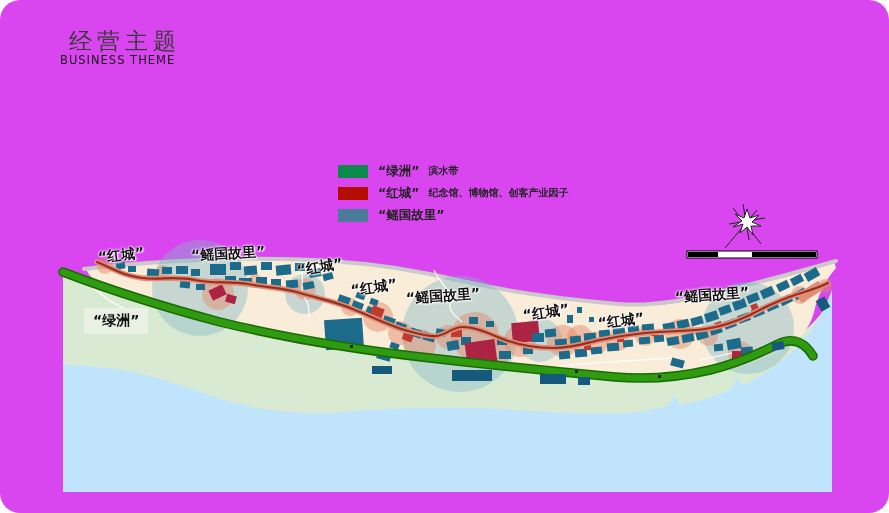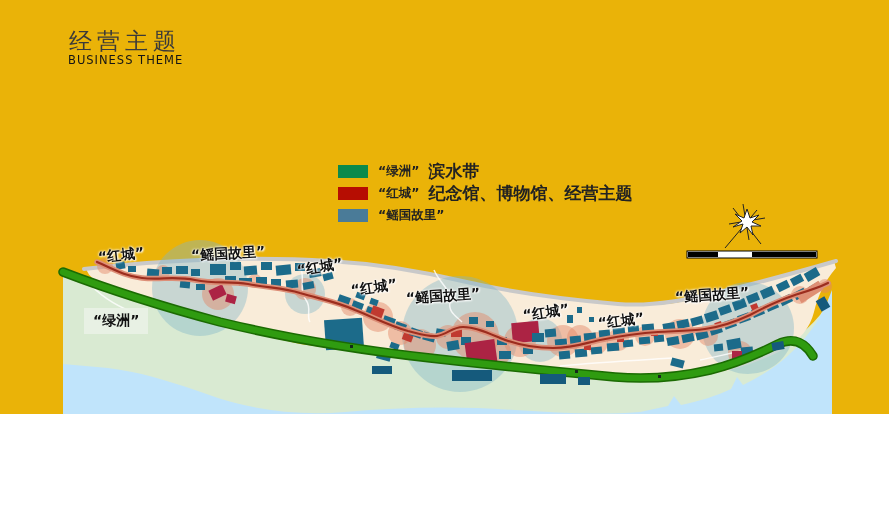--- a/index.html
+++ b/index.html
@@ -1,26 +1,26 @@
 <!DOCTYPE html>
 <html><head>
 <meta charset="utf-8">
 <style>
   html,body{margin:0;padding:0;background:#fff;}
-  #stage{position:relative;width:889px;height:414px;background:#eab308;overflow:hidden;
-         font-family:"DejaVu Sans","Liberation Sans",sans-serif;}
+  #stage{position:relative;width:889px;height:513px;background:#d946ef;overflow:hidden;
+         font-family:"DejaVu Sans","Liberation Sans",sans-serif;border-radius:20px;}
   
   .title{position:absolute;left:69px;top:26px;font-size:23px;letter-spacing:5px;color:#3a3a3a;font-weight:500;}
-  .subtitle{position:absolute;left:68px;top:53px;font-size:11.5px;letter-spacing:1px;color:#151515;font-weight:500;}
+  .subtitle{position:absolute;left:60px;top:53px;font-size:11.5px;letter-spacing:1px;color:#151515;font-weight:500;}
   
   #legend{position:absolute;left:338px;top:160px;}
   .legend-row{display:flex;align-items:center;height:22px;}
   .swatch{width:30px;height:13px;margin-right:10px;flex:0 0 auto;}
   .legend-name{font-size:12.5px;font-weight:bold;color:#222;white-space:nowrap;}
-  .legend-desc{font-size:17px;font-weight:bold;color:#222;margin-left:9px;white-space:nowrap;}
+  .legend-desc{font-size:10px;font-weight:bold;color:#222;margin-left:9px;white-space:nowrap;}
   
   #map-svg{position:absolute;left:0;top:0;width:889px;height:513px;}
   #map-labels{position:absolute;left:0;top:0;width:889px;height:513px;pointer-events:none;}
   .map-label{position:absolute;font-size:14px;font-weight:bold;color:#111;white-space:nowrap;
              text-shadow:0 0 2px #fff,0 0 3px #fff,1px 1px 2px #fff;transform-origin:left center;}
   .map-label.boxed{background:rgba(233,242,230,0.9);padding:4px 9px;text-shadow:none;}
 </style>
 </head>
 <body>
 
@@ -31,21 +31,21 @@
 
   <div id="legend">
     <div class="legend-row">
       <span class="swatch" style="background: rgb(12, 138, 75);"></span>
       <span class="legend-name">“绿洲”</span>
       <span class="legend-desc">滨水带</span>
     </div>
     <div class="legend-row">
       <span class="swatch" style="background: rgb(182, 13, 2);"></span>
       <span class="legend-name">“红城”</span>
-      <span class="legend-desc">纪念馆、博物馆、经营主题</span>
+      <span class="legend-desc">纪念馆、博物馆、创客产业因子</span>
     </div>
     <div class="legend-row">
       <span class="swatch" style="background: rgb(74, 123, 152);"></span>
       <span class="legend-name">“鳐国故里”</span>
     </div>
   </div>
 
   <svg id="map-svg" viewBox="0 0 889 513">
 
     <path id="shore" stroke="none" d="M 63,270 C 120,296 200,322 300,344 C 400,358 500,370 590,377 C 650,381 700,372 740,362

